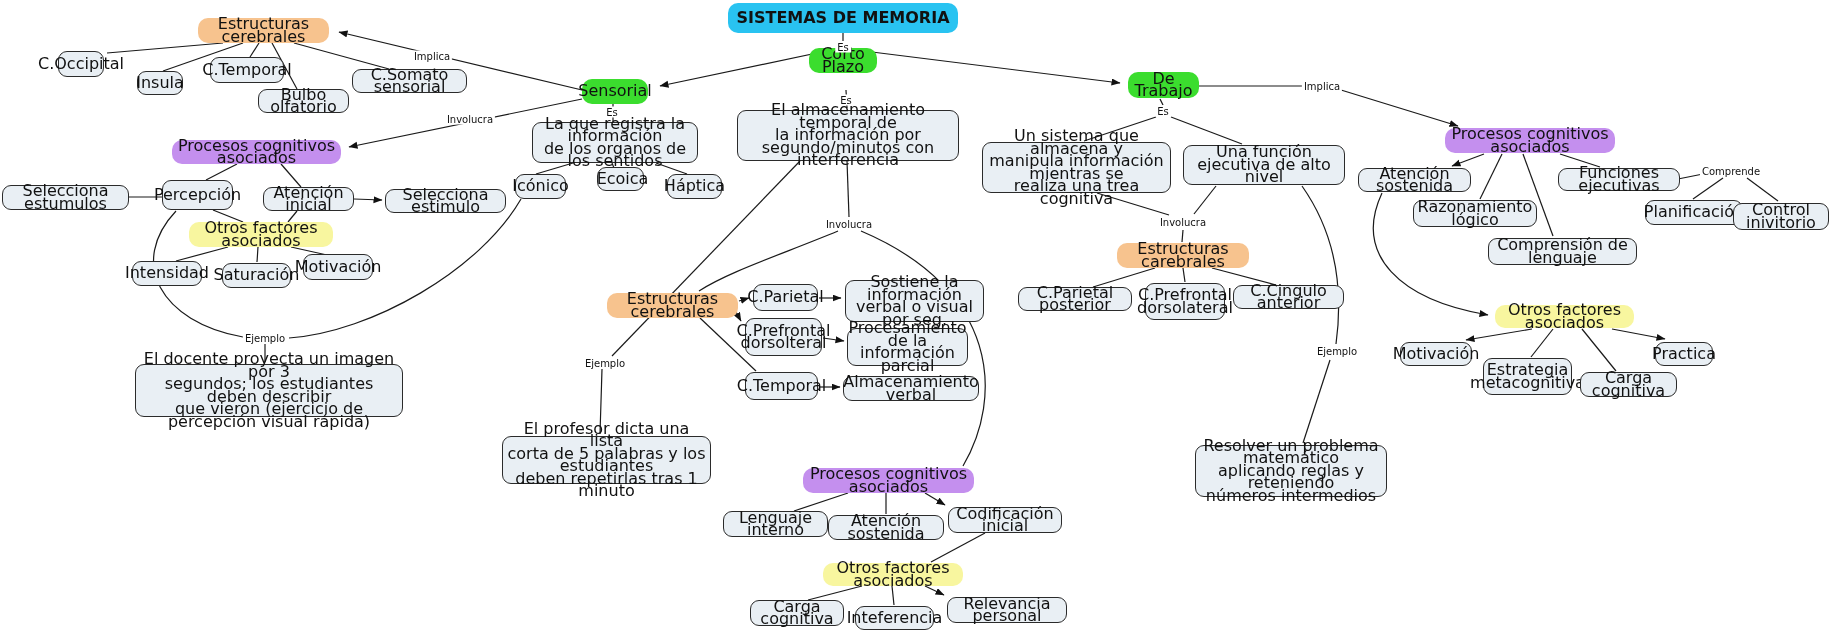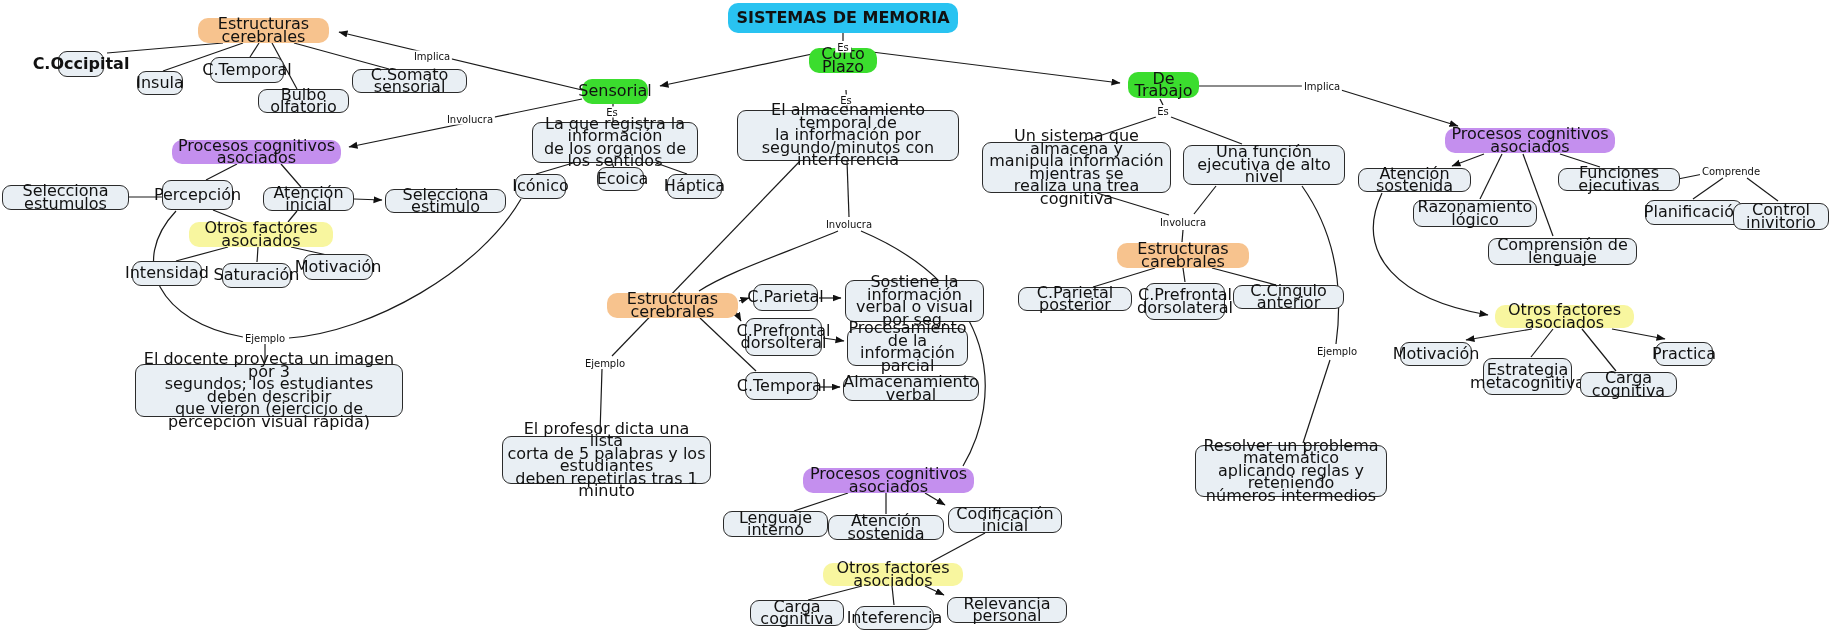--- a/index.html
+++ b/index.html
@@ -107,21 +107,21 @@
       <path d="M1612,329 L1665,339" marker-end="url(#arr)"></path>
     </g>
   </svg>
 
   <div class="node title" style="left:728px;top:3px;width:230px;height:30px;">SISTEMAS DE MEMORIA</div>
   <div class="node green" style="left:582px;top:79px;width:66px;height:25px;">Sensorial</div>
   <div class="node green" style="left:809px;top:48px;width:68px;height:25px;">Corto Plazo</div>
   <div class="node green" style="left:1128px;top:72px;width:71px;height:26px;">De Trabajo</div>
 
   <div class="node orange" style="left:198px;top:18px;width:131px;height:25px;">Estructuras cerebrales</div>
-  <div class="node" style="left:58px;top:51px;width:46px;height:26px;font-weight:bold;">C.Occipital</div>
+  <div class="node" style="left:58px;top:51px;width:46px;height:26px;">C.Occipital</div>
   <div class="node" style="left:137px;top:71px;width:46px;height:24px;">Insula</div>
   <div class="node" style="left:210px;top:57px;width:74px;height:26px;">C.Temporal</div>
   <div class="node" style="left:258px;top:89px;width:91px;height:24px;">Bulbo olfatorio</div>
   <div class="node" style="left:352px;top:69px;width:115px;height:24px;">C.Somato sensorial</div>
   <div class="node purple" style="left:172px;top:140px;width:169px;height:24px;">Procesos cognitivos asociados</div>
   <div class="node" style="left:2px;top:185px;width:127px;height:25px;">Selecciona estumulos</div>
   <div class="node" style="left:162px;top:180px;width:71px;height:30px;">Percepción</div>
   <div class="node" style="left:263px;top:187px;width:91px;height:24px;">Atención inicial</div>
   <div class="node" style="left:385px;top:189px;width:121px;height:24px;">Selecciona estimulo</div>
   <div class="node yellow" style="left:189px;top:222px;width:144px;height:25px;">Otros factores asociados</div>

